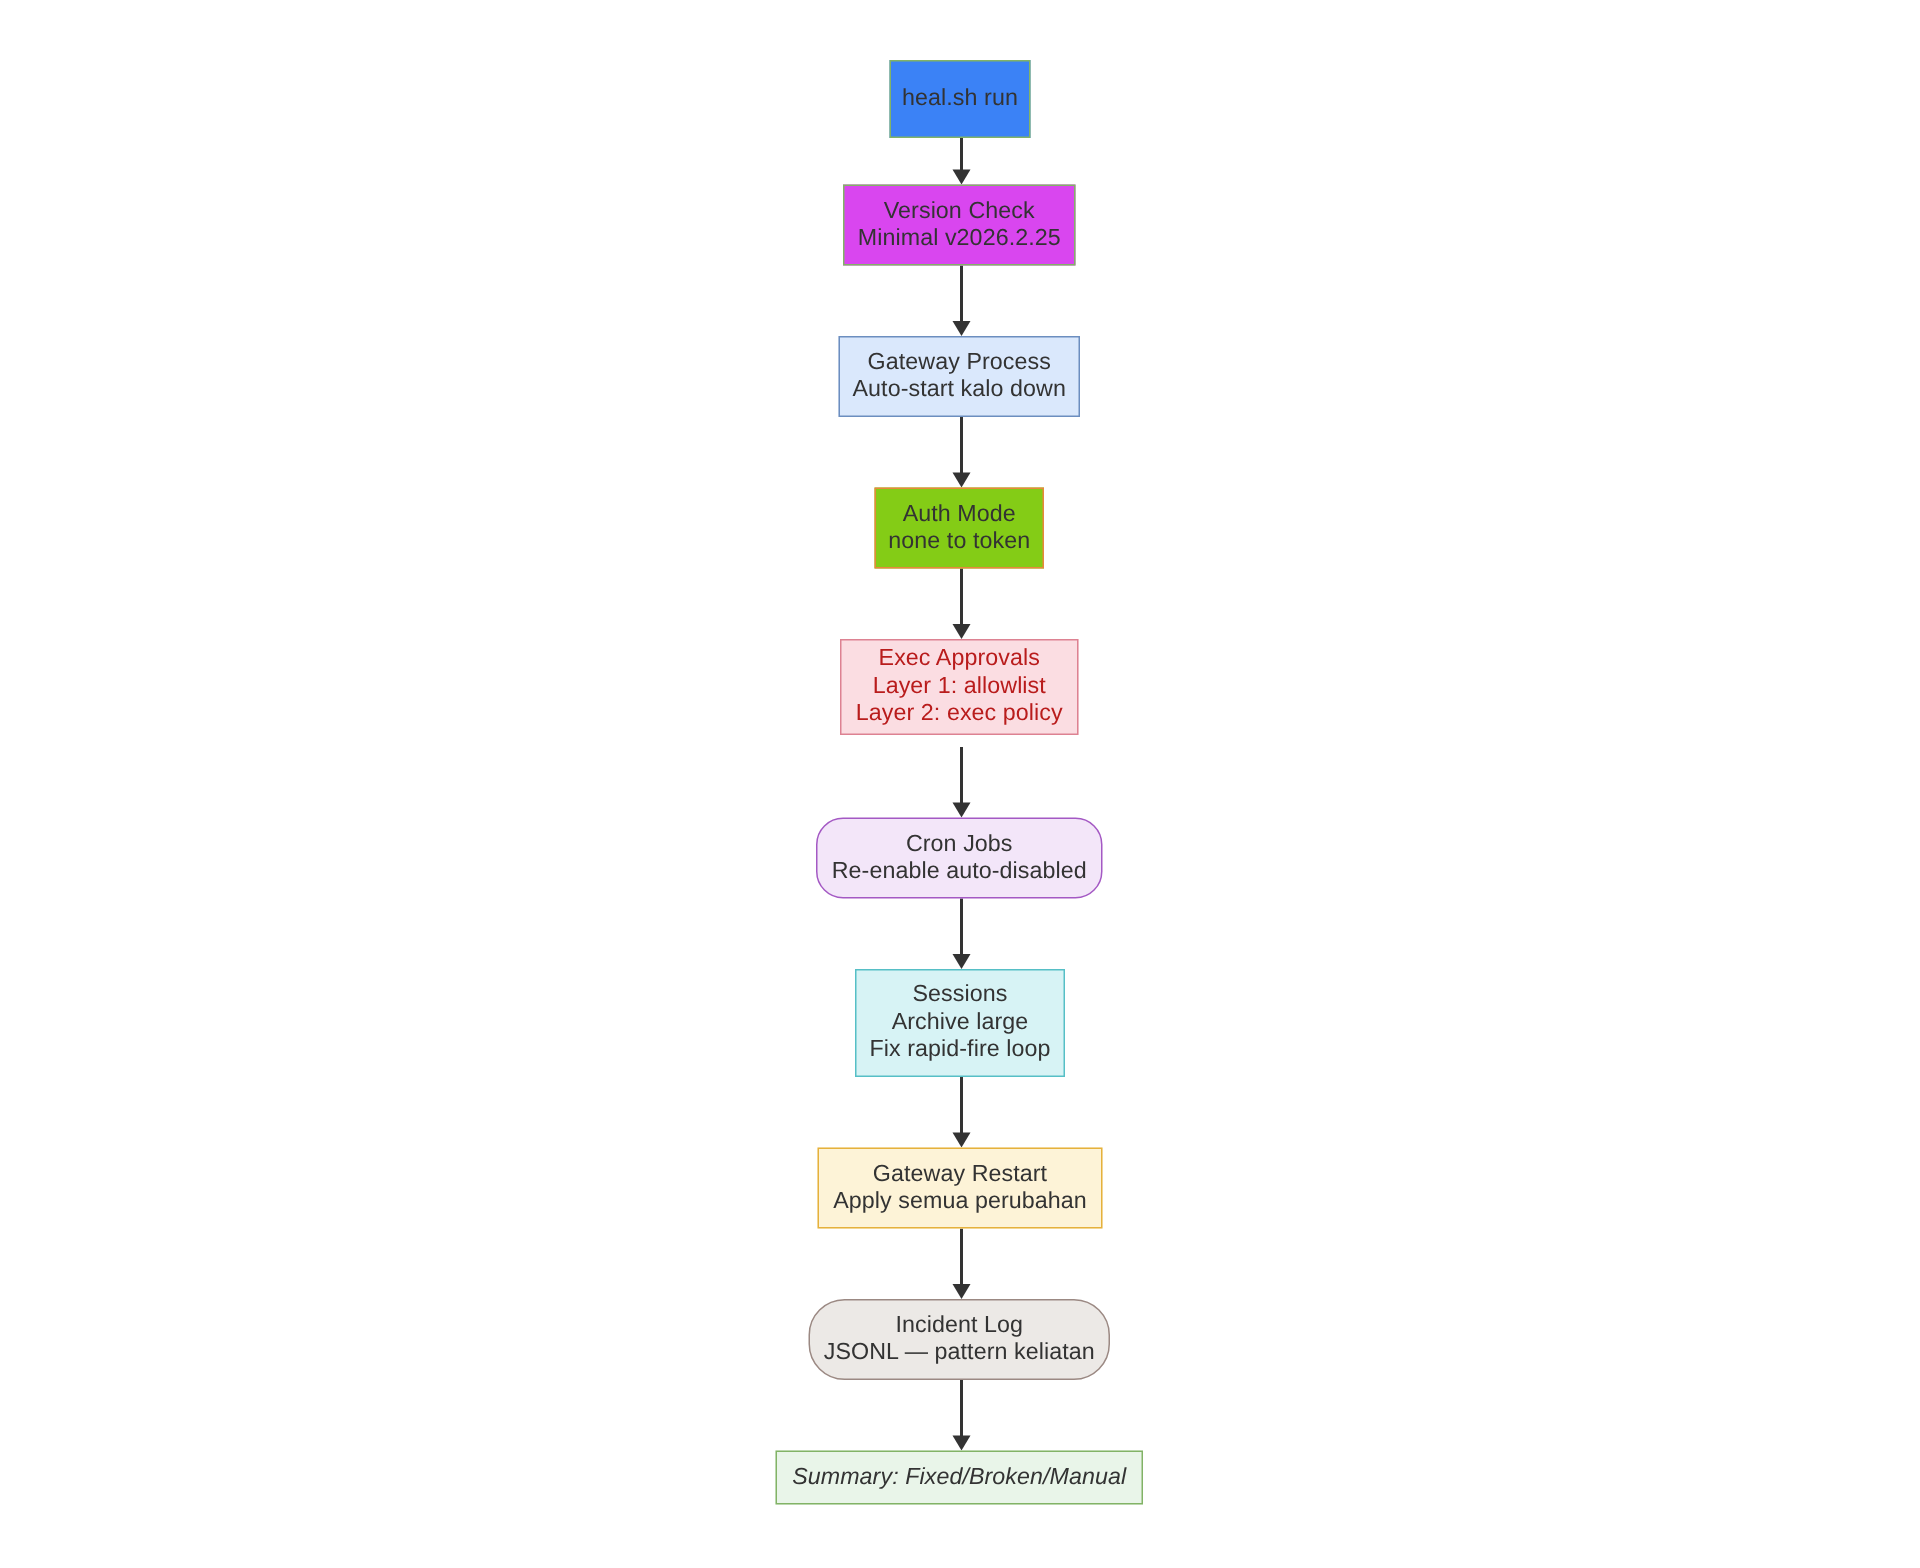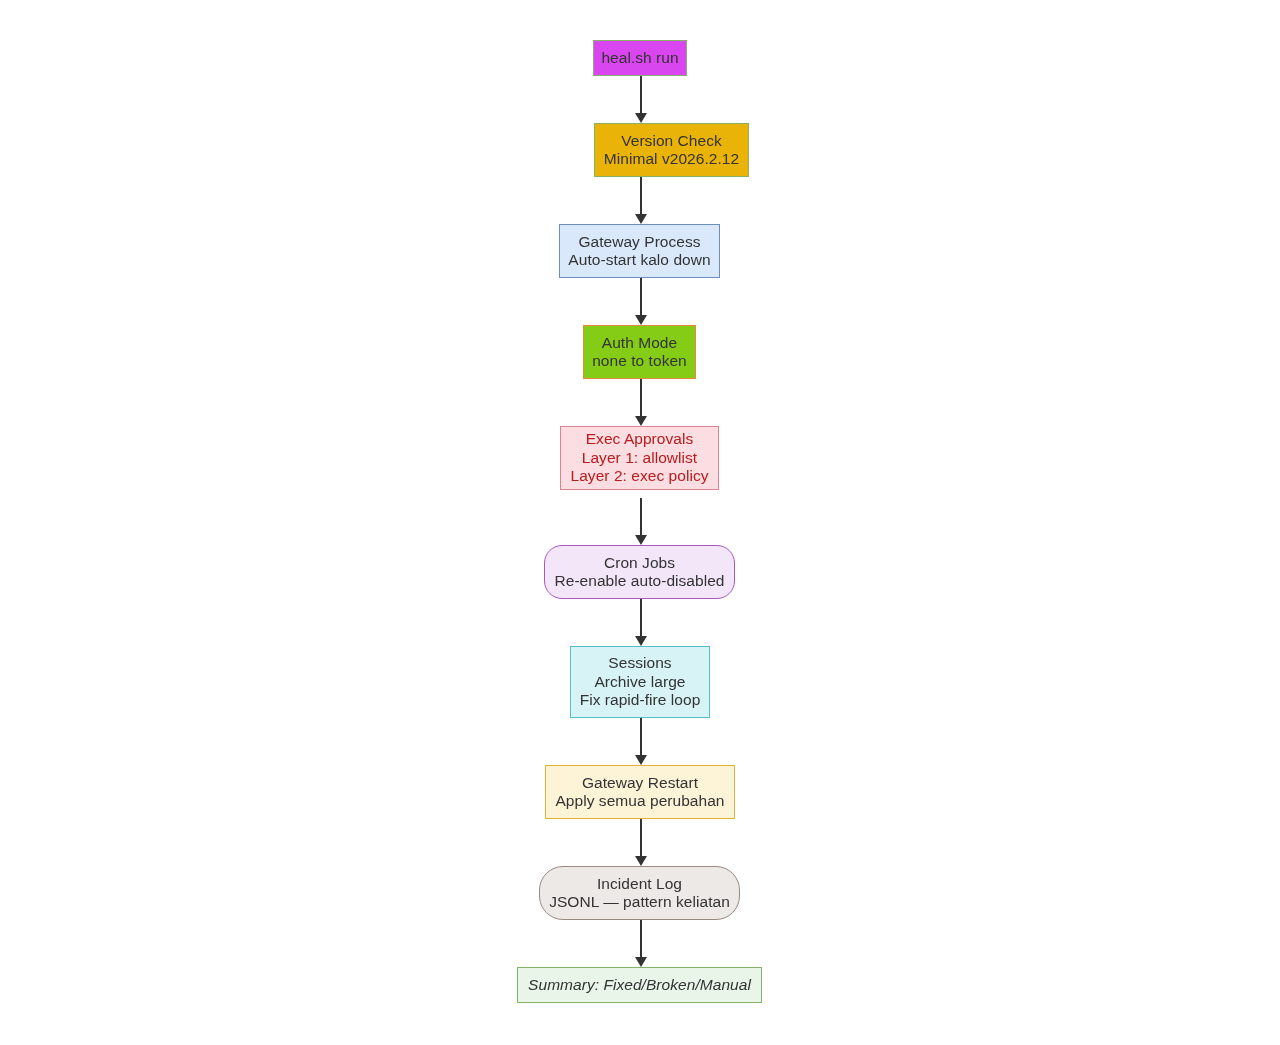--- a/index.html
+++ b/index.html
@@ -91,26 +91,26 @@
       <div class="head" style="top: 37px; border-top-color: rgb(51, 51, 51);"></div>
     </div>
     <div class="edge" style="left: 640px; top: 819px; height: 47px;">
       <div class="shaft" style="height: 38px; background: rgb(51, 51, 51);"></div>
       <div class="head" style="top: 37px; border-top-color: rgb(51, 51, 51);"></div>
     </div>
     <div class="edge" style="left: 640px; top: 920px; height: 47px;">
       <div class="shaft" style="height: 38px; background: rgb(51, 51, 51);"></div>
       <div class="head" style="top: 37px; border-top-color: rgb(51, 51, 51);"></div>
     </div>
-    <div class="node" style="left: 593px; top: 40px; width: 94px; height: 36px; background: #d946ef; border-color: rgb(130, 179, 102); color: rgb(51, 51, 51);">
+    <div class="node" style="left: 593px; top: 40px; width: 94px; height: 52px; background: #3b82f6; border-color: rgb(130, 179, 102); color: rgb(51, 51, 51);">
       <span class="line">heal.sh run</span>
     </div>
-    <div class="node" style="left: 562px; top: 123px; width: 155px; height: 54px; background: #eab308; border-color: rgb(130, 179, 102); color: rgb(51, 51, 51); margin-left: 32px;">
+    <div class="node" style="left: 562px; top: 123px; width: 155px; height: 54px; background: #d946ef; border-color: rgb(130, 179, 102); color: rgb(51, 51, 51);">
       <span class="line">Version Check</span>
-      <span class="line">Minimal v2026.2.12</span>
+      <span class="line">Minimal v2026.2.25</span>
     </div>
     <div class="node" style="left: 559px; top: 224px; width: 161px; height: 54px; background: rgb(218, 232, 252); border-color: rgb(108, 142, 191); color: rgb(51, 51, 51);">
       <span class="line">Gateway Process</span>
       <span class="line">Auto-start kalo down</span>
     </div>
     <div class="node" style="left: 583px; top: 325px; width: 113px; height: 54px; background: #84cc16; border-color: rgb(232, 136, 60); color: rgb(51, 51, 51);">
       <span class="line">Auth Mode</span>
       <span class="line">none to token</span>
     </div>
     <div class="node" style="left: 560px; top: 426px; width: 159px; height: 64px; background: rgb(251, 221, 226); border-color: rgb(221, 130, 146); color: #b91c1c;">

